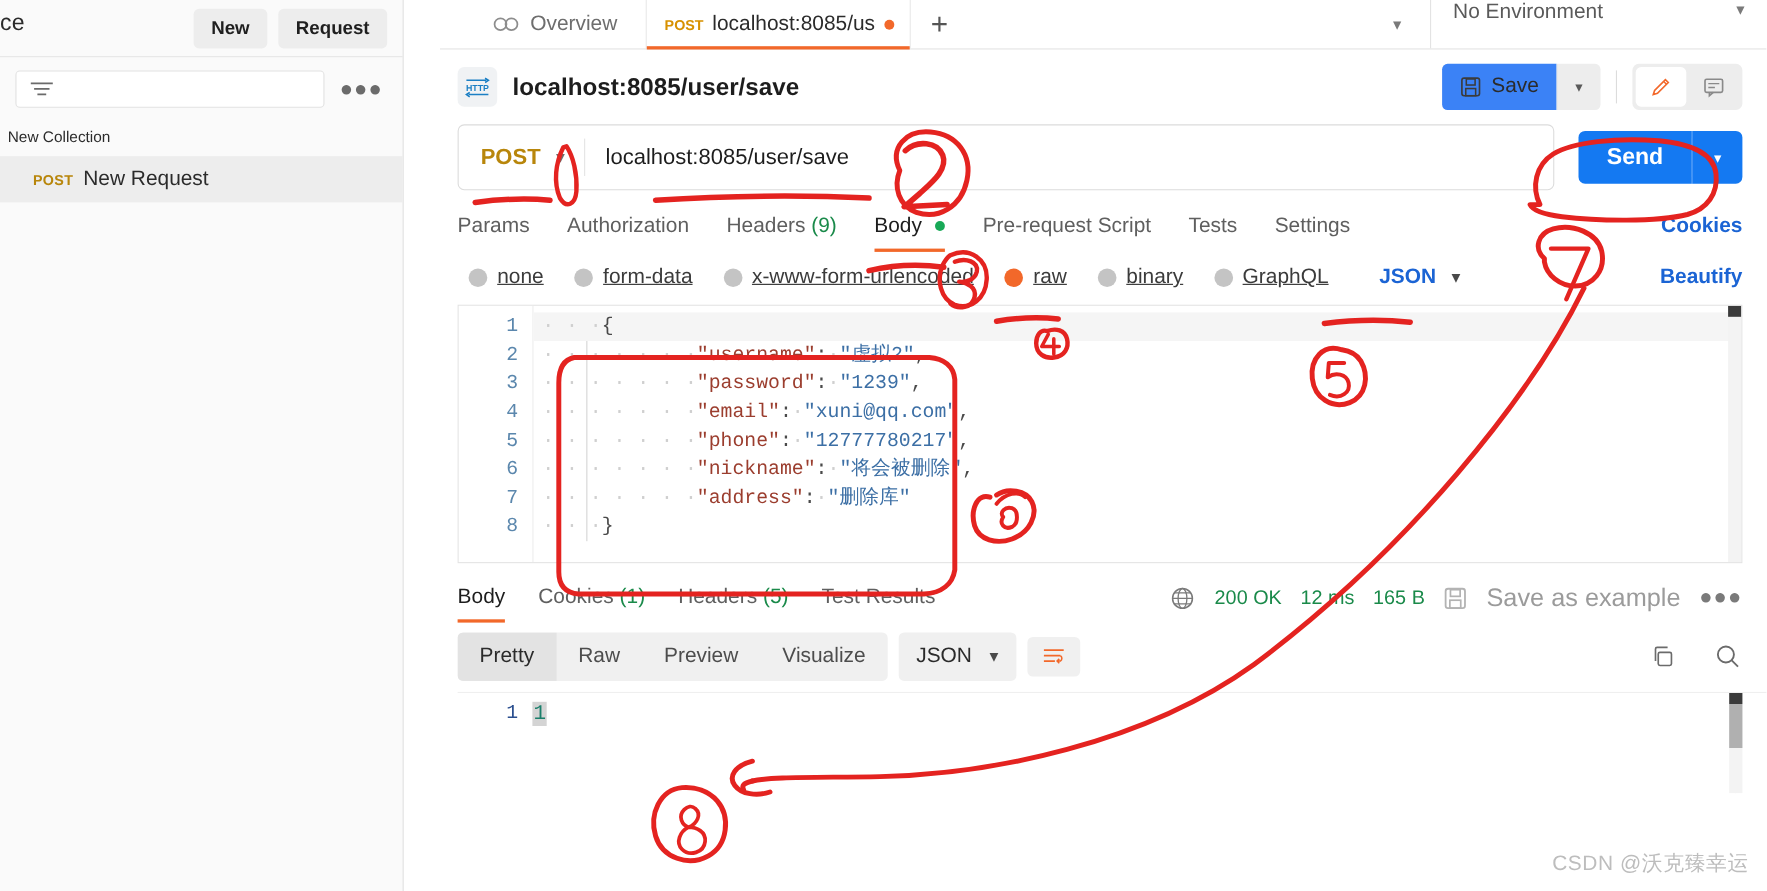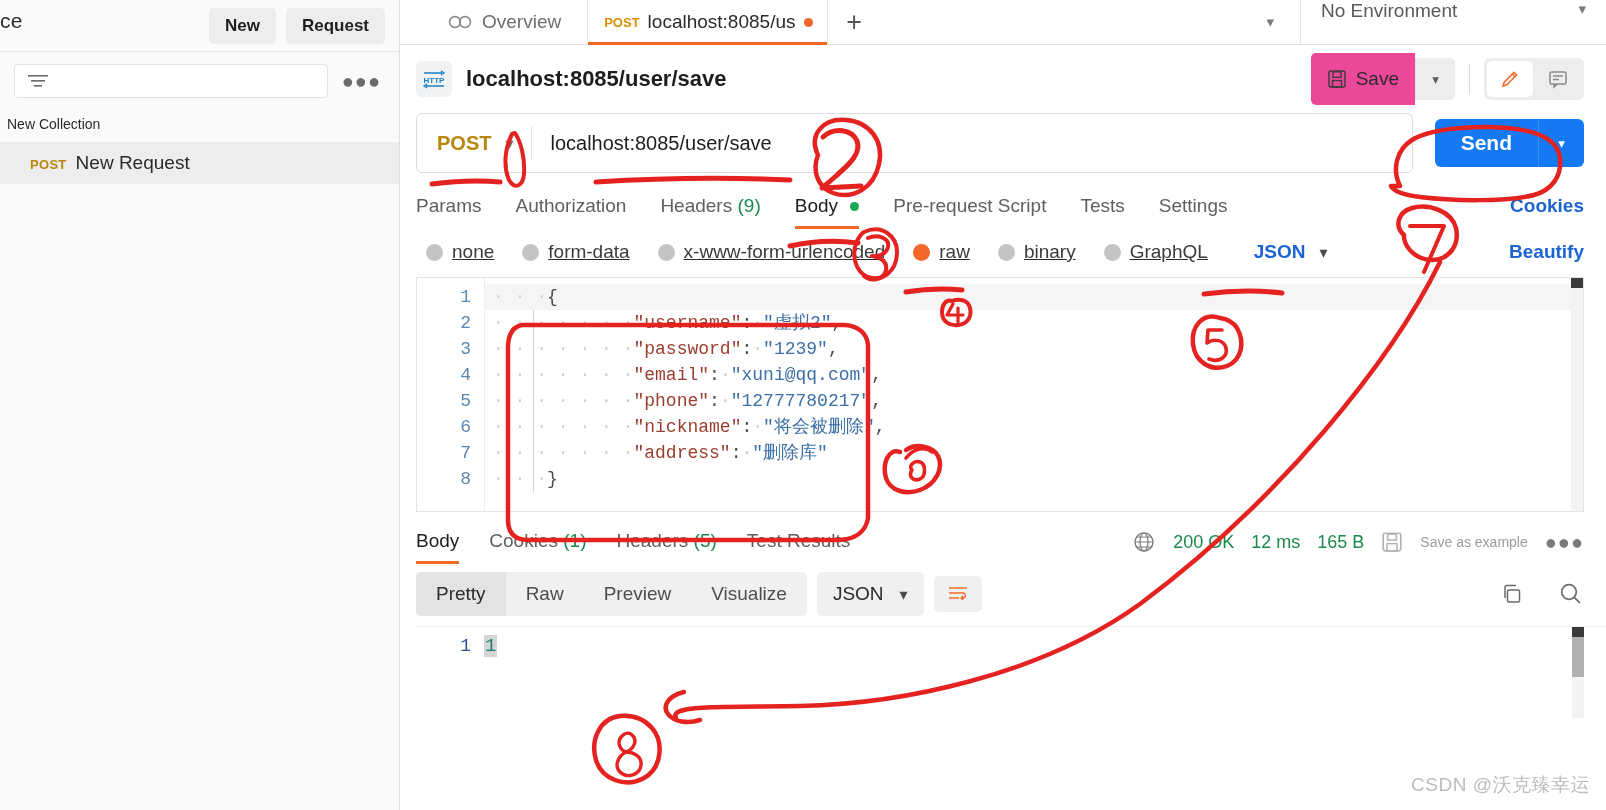--- a/index.html
+++ b/index.html
@@ -7,21 +7,21 @@
     width: 1606px; height: 810px;
     font-family: "Liberation Sans", sans-serif;
     background: #ffffff;
     overflow: hidden;
     color: #2b2b2b;
   }
   #app { position: relative; width: 1606px; height: 810px; }
 
   
   .sidebar {
-    position: absolute; left: 0; top: 0; width: 400px; height: 810px;
+    position: absolute; left: 0; top: 0; width: 367px; height: 810px;
     background: #fafafa; border-right: 1px solid #e1e1e1;
   }
   .sb-top {
     height: 52px; border-bottom: 1px solid #e6e6e6;
     display: flex; align-items: center; justify-content: flex-end;
     padding: 0 14px; gap: 10px;
   }
   .ws-name {
     position: absolute; left: 0; top: 9px;
     font-size: 21px; color: #2b2b2b; letter-spacing: .2px;
@@ -95,22 +95,22 @@
   .title-row {
     height: 68px; display: flex; align-items: center; padding: 0 22px 0 16px; gap: 14px;
   }
   .http-badge {
     width: 36px; height: 36px; border-radius: 6px; background: #f0f2f4;
     display: flex; align-items: center; justify-content: center; flex: none;
   }
   .req-title { font-size: 22px; font-weight: 700; color: #1d1d1d; }
   .title-right { margin-left: auto; display: flex; align-items: center; gap: 0; }
   .save-btn {
-    background: #ec4899; border: none; border-radius: 5px 0 0 5px;
-    height: 52px; padding: 16px 16px; display: flex; align-items: center; gap: 9px;
+    background: #3b82f6; border: none; border-radius: 5px 0 0 5px;
+    height: 42px; padding: 16px 16px; display: flex; align-items: center; gap: 9px;
     font-size: 19px; color: #2b2b2b; cursor: pointer; font-family: "Liberation Sans", sans-serif;
   }
   .save-caret {
     background: #ededed; border: none; border-left: 1px solid #e0e0e0; border-radius: 0 5px 5px 0;
     height: 42px; width: 40px; display: flex; align-items: center; justify-content: center;
     color: #5a5a5a; cursor: pointer;
   }
   .vdiv { width: 1px; height: 30px; background: #dcdcdc; margin: 0 14px; }
   .icon-pair { display: flex; background: #ededed; border-radius: 6px; padding: 3px; gap: 2px; }
   .icon-btn { width: 46px; height: 36px; border-radius: 5px; display: flex; align-items: center; justify-content: center; cursor: pointer; }
@@ -196,21 +196,21 @@
     position: absolute; right: 0; top: 0; width: 12px; height: 100%; background: #f3f3f3;
   }
   .ed-scroll-v i { display: block; width: 12px; height: 10px; background: #3b3b3b; }
 
   
   .resp-tabs {
     display: flex; align-items: center; padding: 18px 22px 0 16px; gap: 30px; position: relative;
   }
   .resp-right { margin-left: auto; display: flex; align-items: center; gap: 17px; padding-bottom: 10px; text-align: right; }
   .st-ok { color: #1a8a4a; font-size: 18px; }
-  .save-ex { color: #9b9b9b; font-size: 14px; cursor: pointer; }
+  .save-ex { color: #9b9b9b; font-size: 23px; cursor: pointer; }
   .resp-dots { color: #7a7a7a; font-size: 20px; letter-spacing: 1px; cursor: pointer; }
 
   .resp-toolbar {
     display: flex; align-items: center; padding: 8px 22px 0 16px; gap: 10px;
   }
   .seg { background: #f0f0f0; border-radius: 5px; display: flex; overflow: hidden; }
   .seg div { padding: 11px 20px; font-size: 19px; color: #4d4d4d; cursor: pointer; }
   .seg div.active { background: #e3e3e3; color: #2b2b2b; }
   .fmt-sel {
     background: #f0f0f0; border-radius: 5px; display: flex; align-items: center; gap: 16px;

